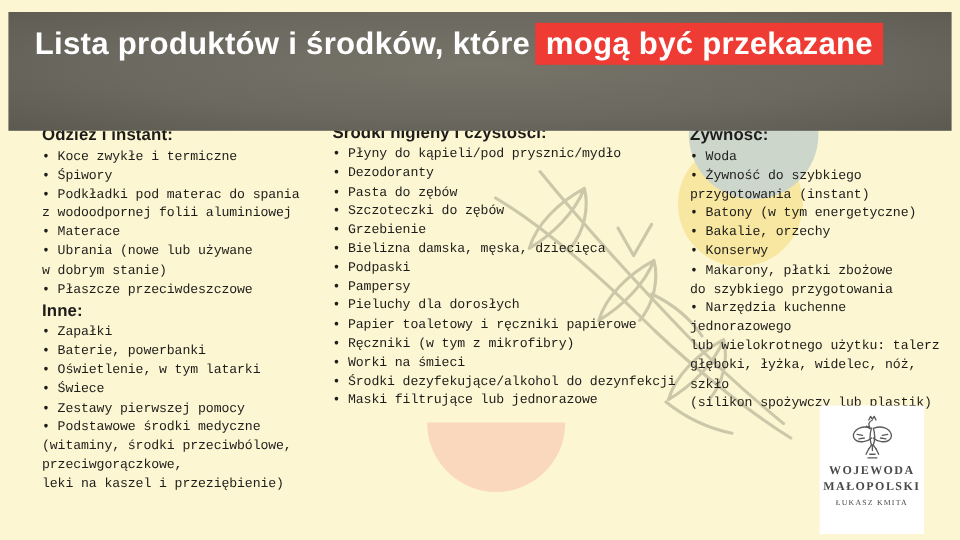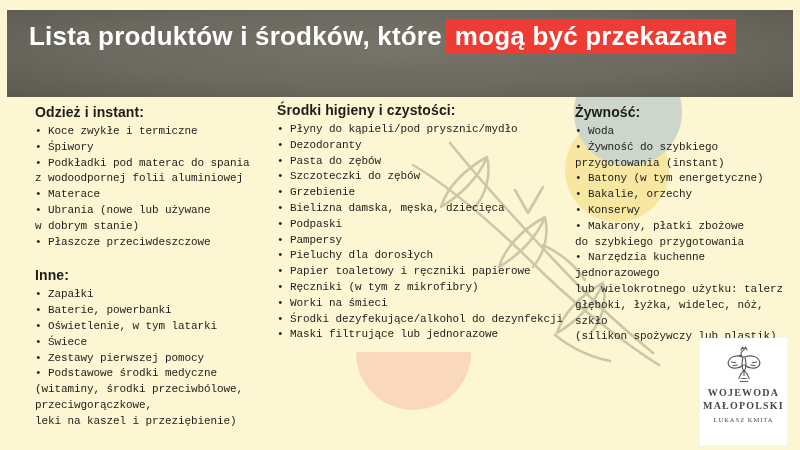--- a/index.html
+++ b/index.html
@@ -4,21 +4,21 @@
 <style>
   html,body{margin:0;padding:0;}
   .canvas{
     position:relative; width:800px; height:450px; overflow:hidden;
     background:var(--bg,#fcf6d2);
     font-family:"Liberation Sans", sans-serif;
     color:var(--text,#1d1c1a);
   }
   
   .header-band{
-    position:absolute; left:7px; top:10px; width:786px; height:87px;
+    position:absolute; left:7px; top:10px; width:786px; height:99px;
     background:radial-gradient(ellipse at 50% 45%, #777569 0%, #6b6960 55%, #5c5a50 100%);
     z-index:3; box-sizing:border-box; padding:9px 0 0 22px;
   }
   .title-line{ font-weight:bold; font-size:26px; line-height:34px; color:#fff;
     letter-spacing:0.2px; white-space:nowrap;}
   .title-hl{
     background:var(--highlight,#ee3b33); color:#fff; padding:2px 9px 3px 9px;
     margin-left:4px;
   }
   .title-sub{
@@ -32,33 +32,33 @@
   .circle-sage{ left:574px; top:58px; width:108px; height:108px;
     background:var(--accent_sage,#cdd6cb); z-index:1;}
   .semicircle-peach{ position:absolute; left:356px; top:352px; width:115px; height:58px;
     background:var(--accent_peach,#fad8be); border-radius:0 0 115px 115px; z-index:0;}
   .lineart{ position:absolute; left:395px; top:135px; width:290px; height:240px; z-index:1;}
   
   .col{ position:absolute; z-index:2; }
   .col1{ left:35px;  top:104px; width:250px; }
   .col2{ left:277px; top:102px; width:295px; }
   .col3{ left:575px; top:104px; width:222px; }
-  .section + .section{ margin-top:17px; }
+  .section + .section{ }
   .section h2{
     margin:0 0 3px 0; font-size:14px; line-height:17px; font-weight:bold;
     letter-spacing:0.1px;
   }
   .items{
     white-space:pre-line; font-size:11px; line-height:15.8px;
     letter-spacing:-0.1px;
     font-family:Liberation Mono, monospace;
   }
   
   .logo-box{
-    position:absolute; left:700px; top:338px; width:87px; height:107px;
+    position:absolute; left:683px; top:338px; width:87px; height:107px;
     background:var(--logo_bg,#ffffff); z-index:3; text-align:center;
     box-sizing:border-box; padding-top:6px;
     font-family:"Liberation Serif", serif; color:var(--logo_text,#4a4a48);
   }
   .eagle{ width:36px; height:42px; margin:0 auto; display:block;}
   .logo-org{ font-size:10px; line-height:13px; letter-spacing:1.2px; font-weight:bold;}
   .logo-person{ font-size:6.5px; line-height:10px; letter-spacing:1px; margin-top:3px;}
 </style>
 </head>
 <body>

